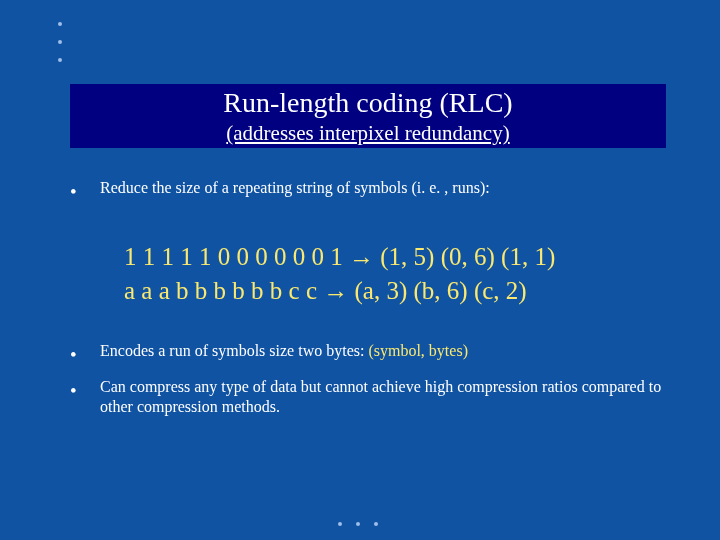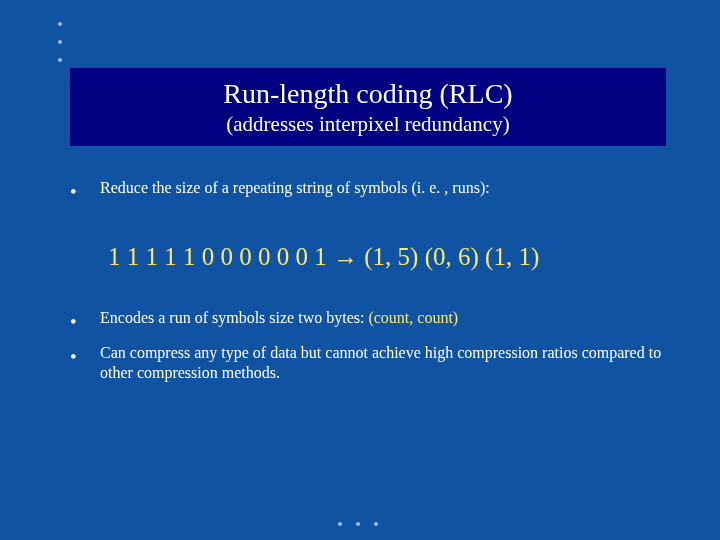--- a/index.html
+++ b/index.html
@@ -26,39 +26,40 @@
     left: 338px;
   }
   .dot {
     width: 4px;
     height: 4px;
     border-radius: 50%;
     background: #9fbfe8;
   }
   .title-band {
     position: absolute;
-    top: 68px;
+    top: 84px;
     left: 70px;
     right: 54px;
-    height: 78px;
+    height: 64px;
     background: #000080;
     display: flex;
     flex-direction: column;
     align-items: center;
     justify-content: center;
     padding: 2px 0 0 0;
   }
   .title-main {
     color: #ffffff;
     font-size: 28px;
     line-height: 1.1;
   }
   .title-sub {
     color: #ffffff;
     font-size: 21px;
+    text-decoration: underline;
     margin-top: 2px;
   }
   .content {
     position: absolute;
     top: 178px;
     left: 70px;
     right: 54px;
   }
   .bullet-row {
     display: flex;
@@ -72,21 +73,21 @@
     color: #ffffff;
     line-height: 1.25;
     padding-top: 2px;
   }
   .bullet-row .btext {
     font-size: 16px;
     color: #ffffff;
     line-height: 1.25;
   }
   .examples {
-    margin: 36px 0 34px 38px;
+    margin: 36px 0 34px 54px;
   }
   .ex-line {
     font-size: 25px;
     color: #fbe96f;
     line-height: 1.35;
     white-space: nowrap;
   }
   .highlight {
     color: #fbe96f;
   }
@@ -109,26 +110,27 @@
 
 <div class="content">
 
   <div class="bullet-row">
     <div class="bmark">•</div>
     <div class="btext">Reduce the size of a repeating string of symbols (i. e. , runs):</div>
   </div>
 
   <div class="examples">
     <div class="ex-line">1 1 1 1 1 0 0 0 0 0 0 1 → (1, 5) (0, 6) (1, 1)</div>
+    <div class="ex-line">a a a b b b b b b c c → (a, 3) (b, 6) (c, 2)</div>
   </div>
 
   <div class="bullet-row">
     <div class="bmark">•</div>
     <div class="btext">
-      <span class="plain">Encodes a run of symbols size two bytes: </span><span class="highlight">(count, count)</span>
+      <span class="plain">Encodes a run of symbols size two bytes: </span><span class="highlight">(symbol, bytes)</span>
     </div>
   </div>
 
   <div class="bullet-row">
     <div class="bmark">•</div>
     <div class="btext">Can compress any type of data but cannot achieve high compression ratios compared to other compression methods.</div>
   </div>
 
 </div>
 

